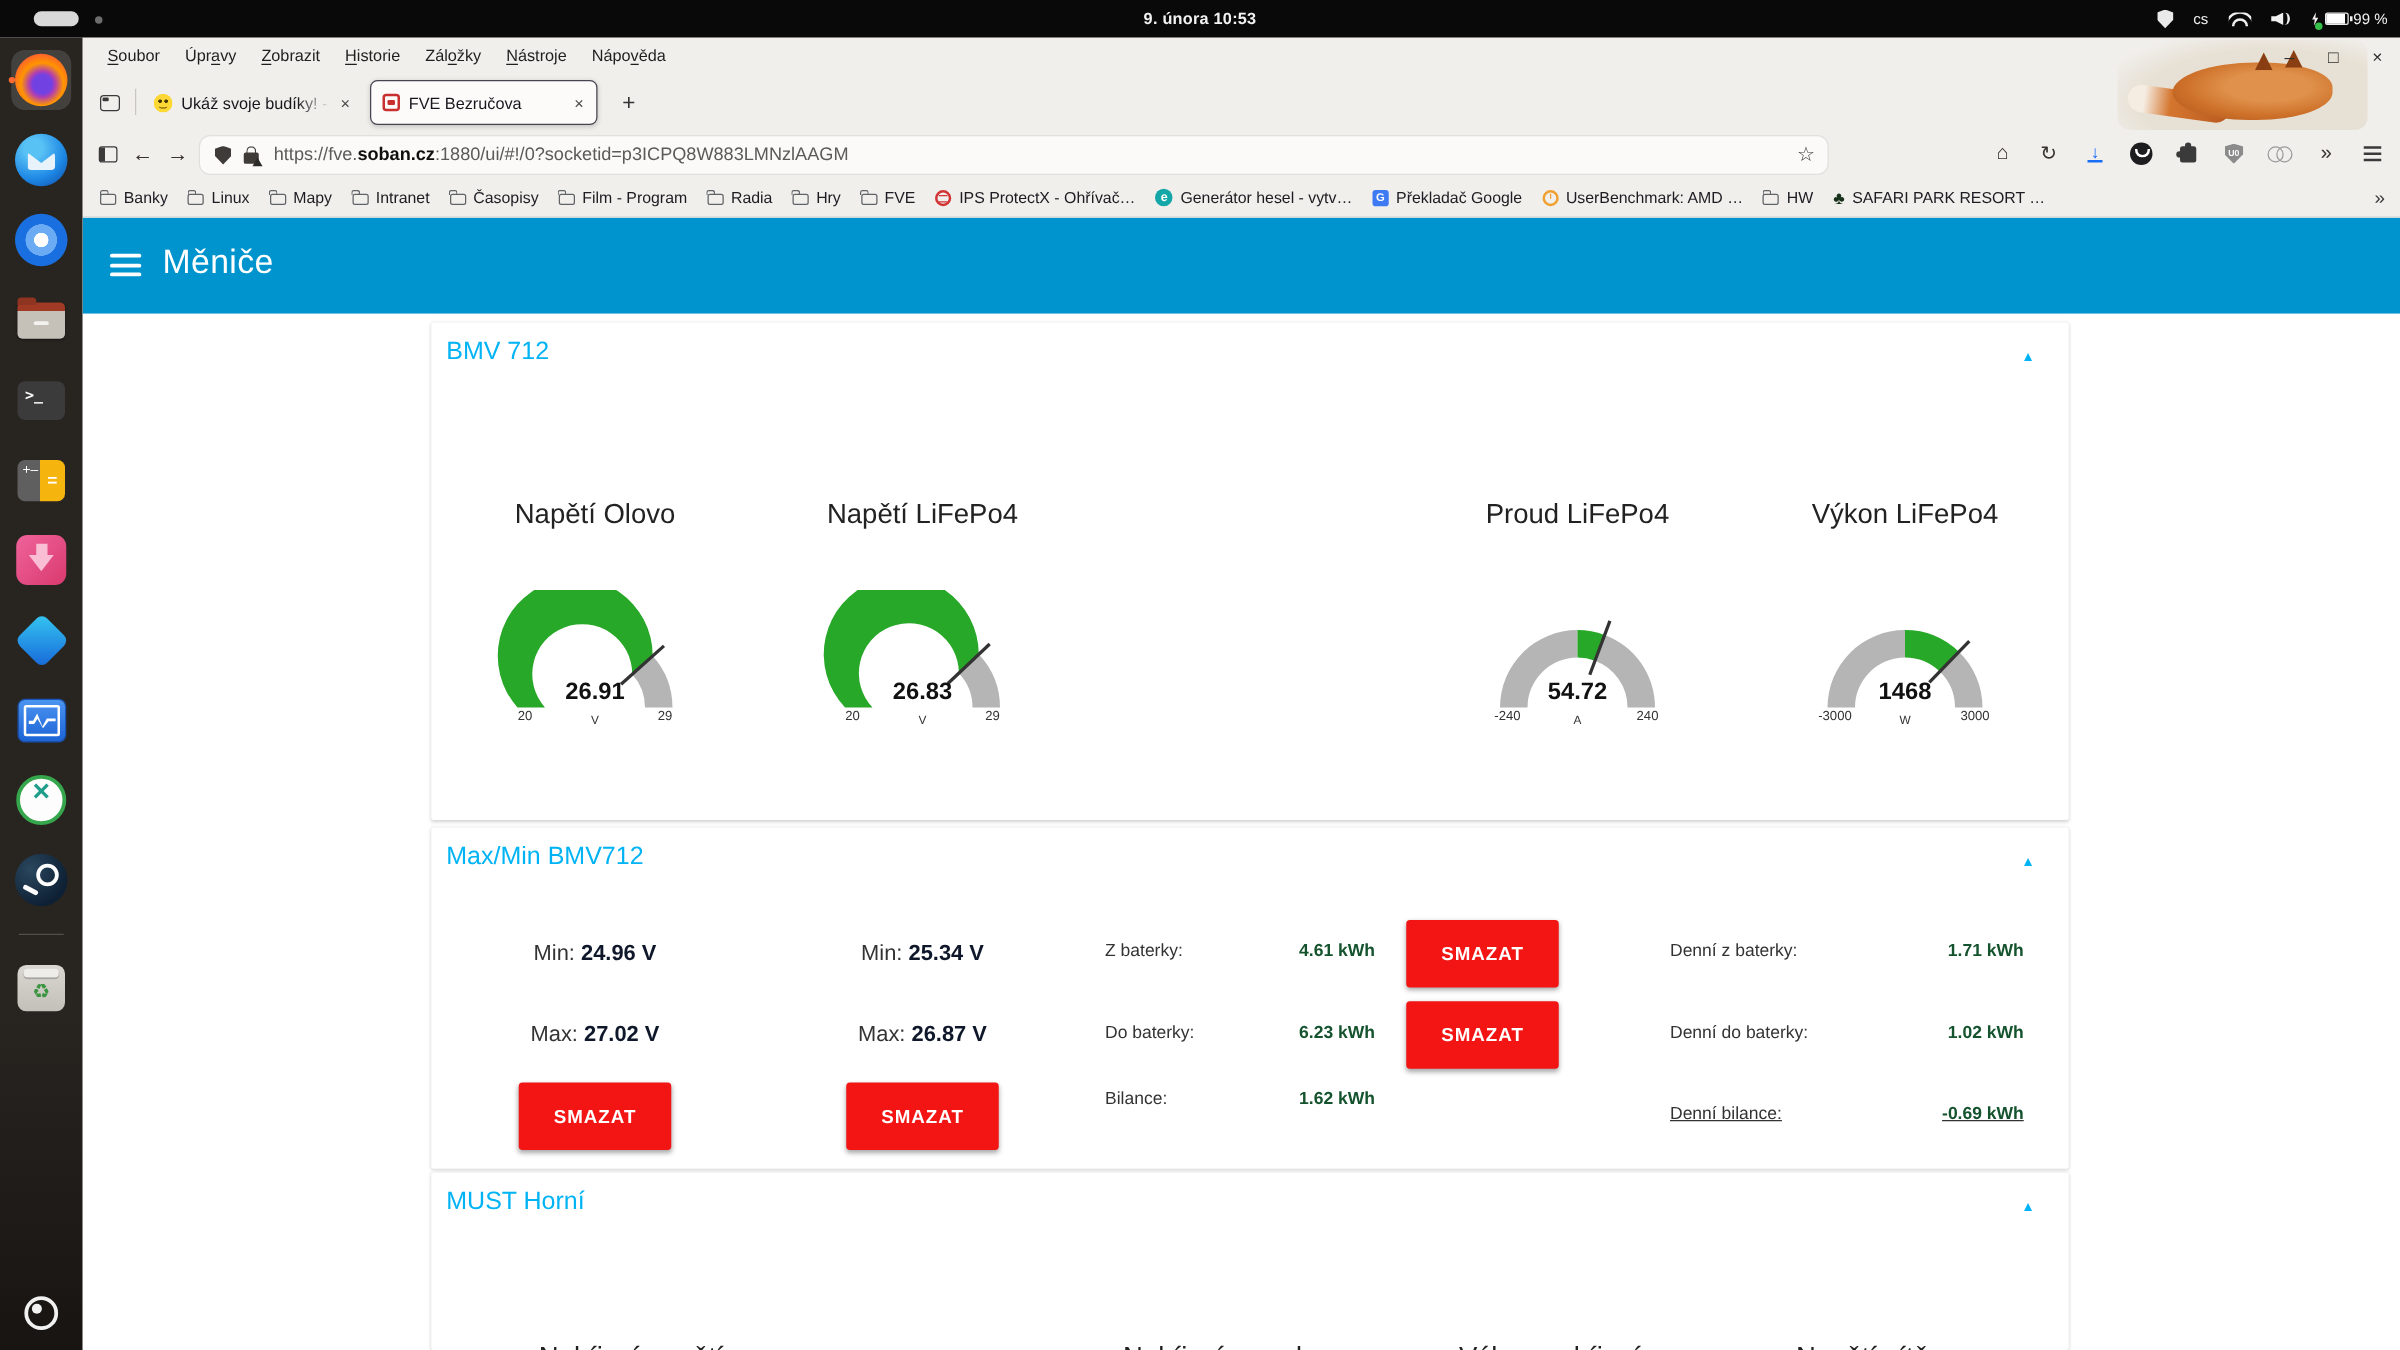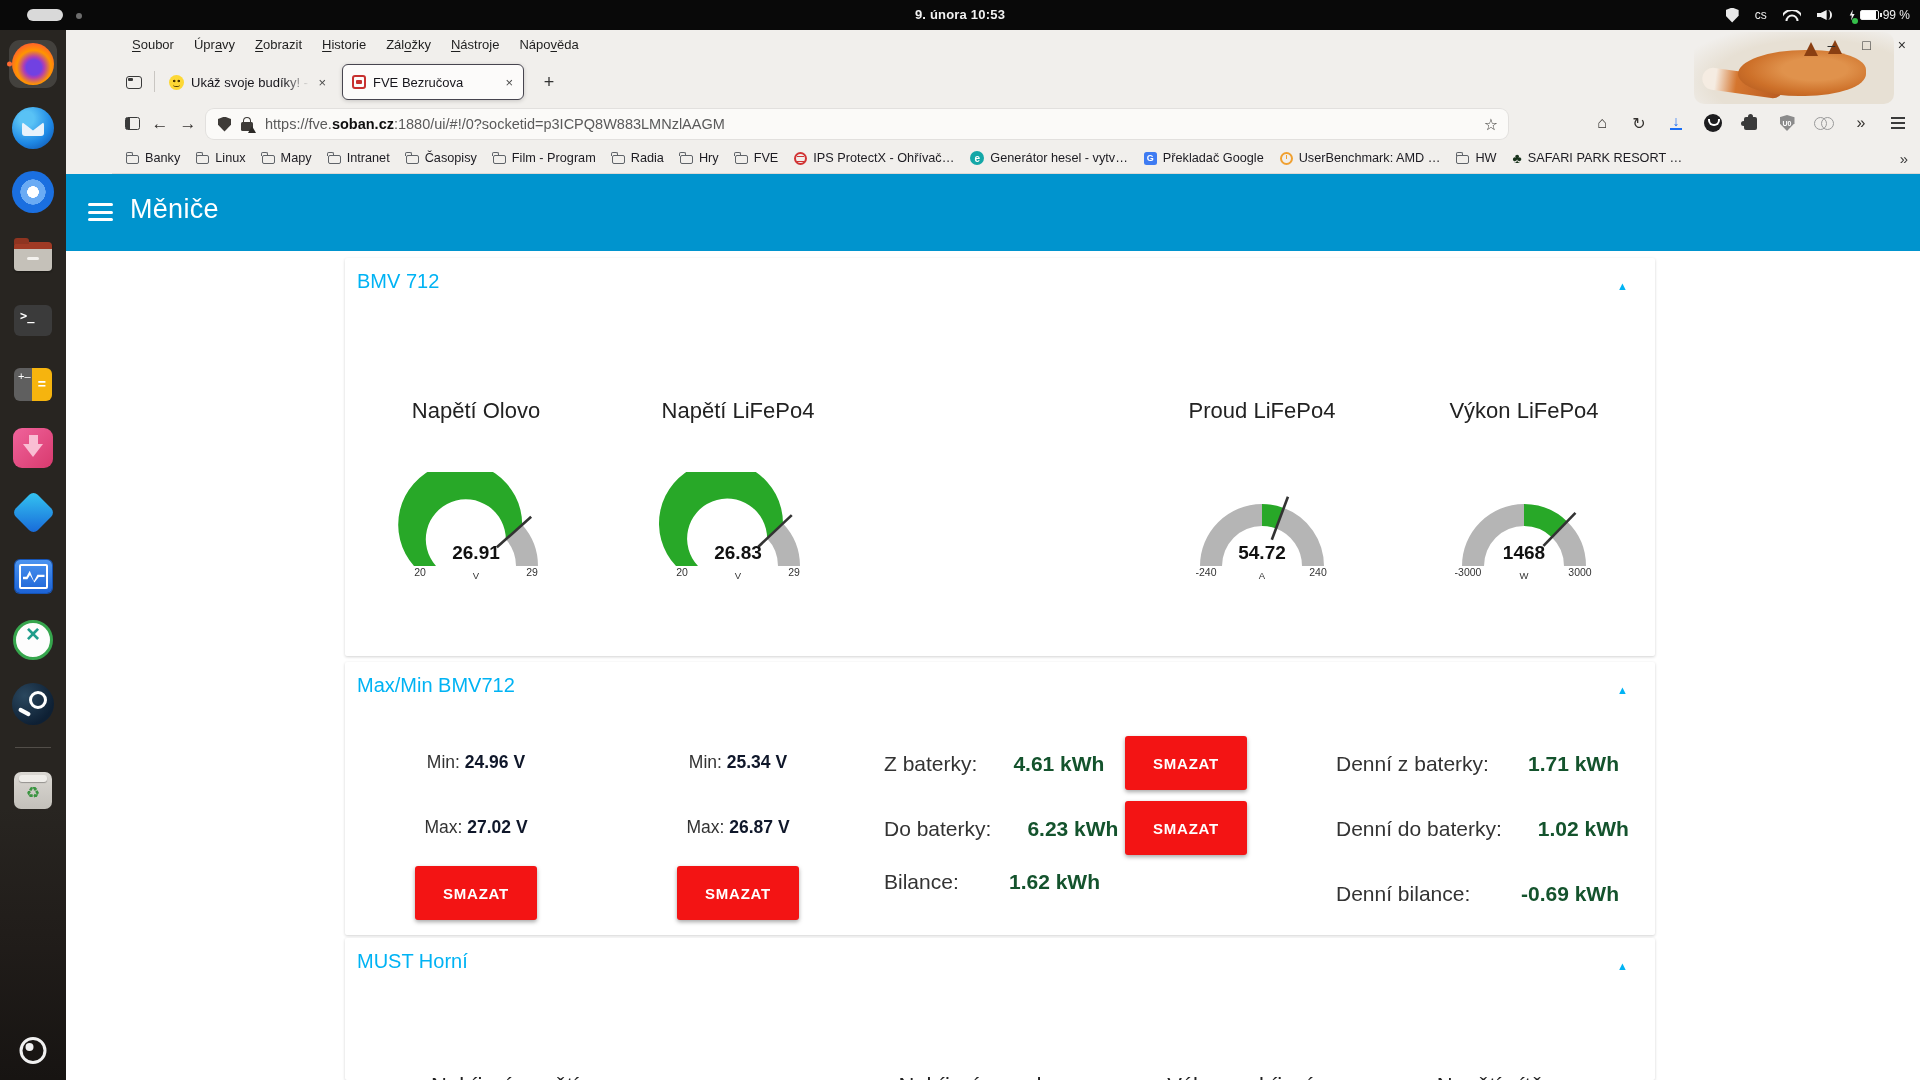--- a/index.html
+++ b/index.html
@@ -63,21 +63,21 @@
   .dki-steam::after { content:''; position:absolute; left:6px; bottom:11px; width:13px; height:4px; border-radius:2px; background:#fff; transform:rotate(28deg); }
   .dki-divider { width:36px; height:1px; background:#524e49; }
   .dock-item.div-item { height:6px; }
   .dki-trash { width:38px; height:37px; border-radius:7px; background:linear-gradient(#dad7d2,#c3c0ba); position:relative; }
   .dki-trash::before { content:''; position:absolute; left:5px; top:3px; width:28px; height:7px; background:#efede9; border-radius:3px; box-shadow:0 1px 1px rgba(0,0,0,.3); }
   .dki-trash::after { content:'\267b'; position:absolute; left:0; top:11px; width:38px; text-align:center; color:#3a9440; font-size:16px; }
   #show-apps { position:absolute; left:50%; transform:translateX(-50%); bottom:16px; width:27px; height:27px; border:3px solid #f1f1f1; border-radius:50%; }
   #show-apps::after { content:''; position:absolute; left:3px; top:3px; width:8px; height:8px; border-radius:50%; background:#f1f1f1; }
 
   
-  #window { position:absolute; left:66px; top:30px; width:1854px; height:1050px; background:#f1efec;padding-left:46px; }
+  #window { position:absolute; left:66px; top:30px; width:1854px; height:1050px; background:#f1efec; }
   #fox { position:absolute; right:26px; top:2px; width:200px; height:72px; z-index:2; pointer-events:none; }
   .fox-ground { position:absolute; inset:0; border-radius:10px; background:radial-gradient(ellipse at 60% 70%, #e7e0d4 0 60%, rgba(231,224,212,0) 85%); }
   .fox-tail { position:absolute; left:8px; top:40px; width:82px; height:22px; border-radius:12px; background:linear-gradient(90deg,#f5ece2 0 16%, #d5762f 42%, #b85a20 100%); transform:rotate(8deg); }
   .fox-body { position:absolute; right:28px; top:18px; width:128px; height:46px; border-radius:55% 45% 50% 50%; background:radial-gradient(ellipse at 60% 42%, #e0924c 0 30%, #cd7029 62%, #a8511c 100%); }
   .fox-ear { position:absolute; right:52px; top:8px; width:0; height:0; border-left:7px solid transparent; border-right:7px solid transparent; border-bottom:14px solid #8a3f12; }
   .fox-ear.e2 { right:76px; top:10px; }
 
   
   #menubar { position:relative; height:29px; display:flex; align-items:center; padding-left:10px; z-index:3; }
   .menu-item { padding:0 10px; font-size:13px; color:#1f1f1f; line-height:29px; }
@@ -171,21 +171,21 @@
 
   
   #gauge-row { position:absolute; left:0; top:0; width:1310px; height:398px; }
   .gauge-cell { position:absolute; top:0; width:262px; height:398px; }
   .gauge-title { position:absolute; left:0; top:140px; width:262px; text-align:center; font-size:22px; color:#222; }
   .gauge-svg { position:absolute; left:36px; top:214px; width:190px; height:112px; }
 
   
   .mm-text { position:absolute; width:262px; text-align:center; font-size:17.5px; color:#333; white-space:nowrap; }
   .mm-text b { color:#0f172a; }
-  .mm-flex { position:absolute; display:flex; justify-content:space-between; font-size:21px; color:#333; white-space:nowrap;gap:36px; }
+  .mm-flex { position:absolute; display:flex; justify-content:space-between; font-size:14px; color:#333; white-space:nowrap;gap:36px; }
   .mm-flex b { color:#14532d; }
   .red-btn { position:absolute; width:122px; height:54px; border:none; border-radius:3px; color:#fff; font-size:15px; font-weight:bold; font-family:inherit; letter-spacing:.8px; box-shadow:0 2px 4px rgba(0,0,0,.35); cursor:pointer; }
 
   
   #clip-row { position:absolute; left:0; top:135px; width:1310px; height:7px; overflow:hidden; }
   #clip-row span { position:absolute; top:0; transform:translateX(-50%); font-size:22px; color:#222; white-space:nowrap; }
 </style>
 <title>FVE Bezručova</title></head>
 <body>
 
@@ -504,21 +504,21 @@
           <button class="red-btn" style="left: 780px; top: 139px; background: rgb(243, 20, 20);">SMAZAT</button>
 
           <div class="mm-flex" style="left:991px;top:90px;width:283px;">
               <span>Denní z baterky:</span>
               <b>1.71 kWh</b>
             </div>
           <div class="mm-flex" style="left:991px;top:155px;width:283px;">
               <span>Denní do baterky:</span>
               <b>1.02 kWh</b>
             </div>
-          <div class="mm-flex" style="left:991px;top:220px;width:283px;">
+          <div class="mm-flex" style="left:991px;top:220px;width:283px;text-decoration:underline;">
               <span>Denní bilance:</span>
               <b>-0.69 kWh</b>
             </div>
         </div>
 
         <div class="card" id="card-must">
           <div class="card-title" style="color: rgb(0, 179, 244);">MUST Horní</div>
           <div class="collapse" style="color: rgb(0, 179, 244);">▲</div>
           <div id="clip-row">
               <span style="left: 160px;">Nabíjecí napětí</span>

